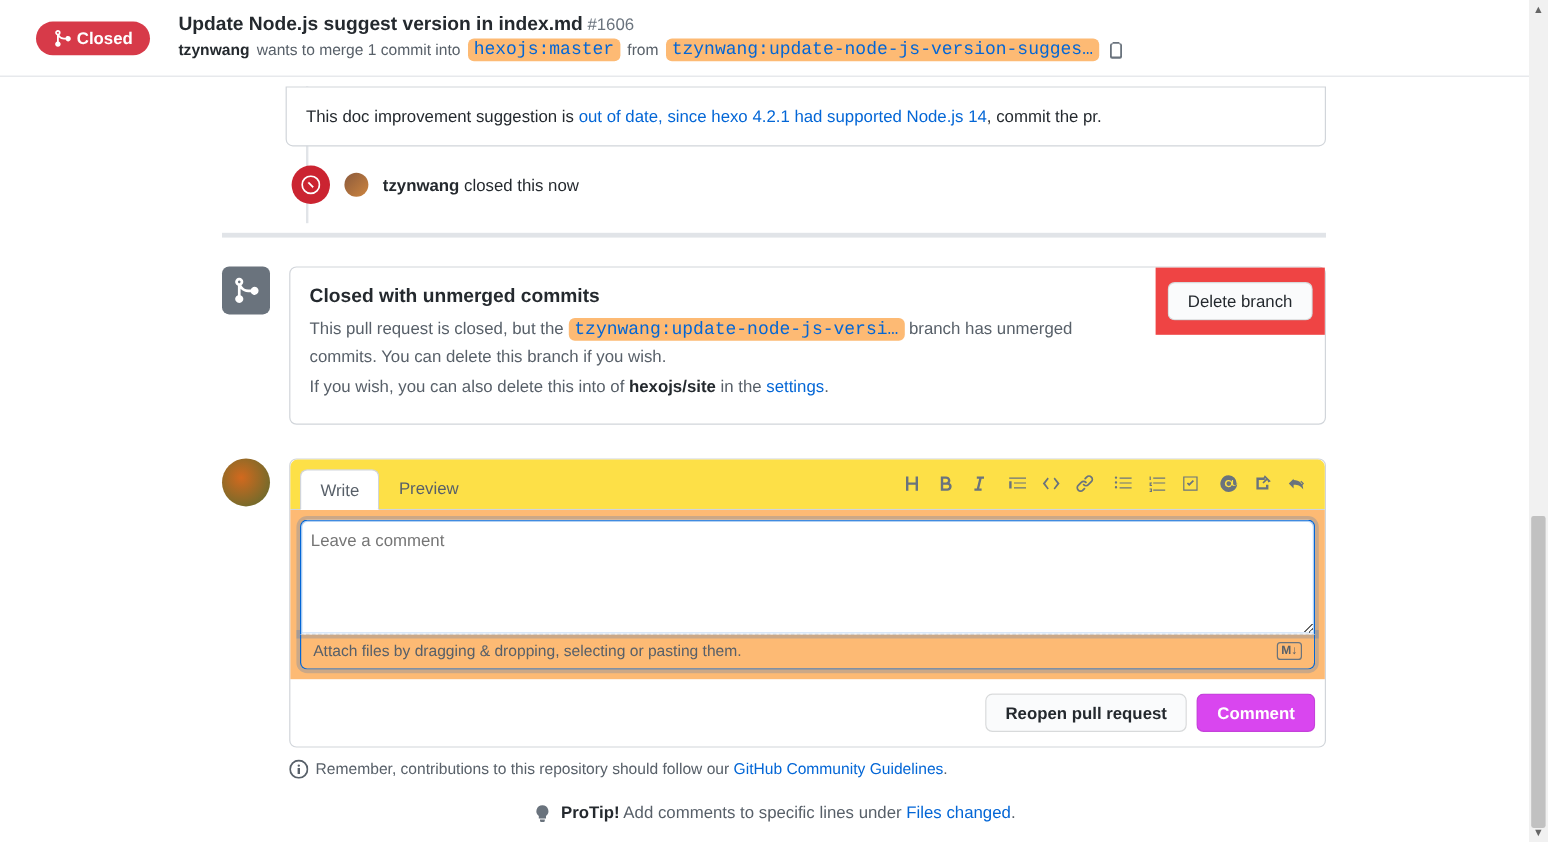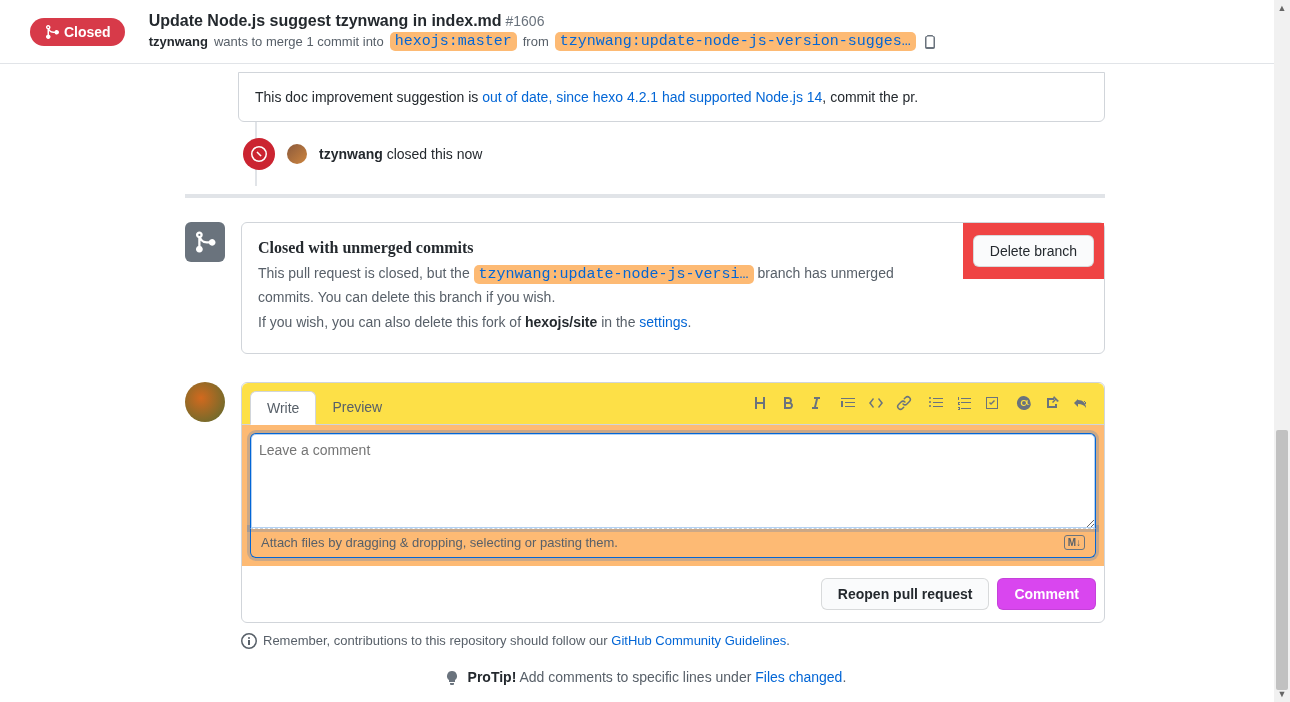--- a/index.html
+++ b/index.html
@@ -117,21 +117,21 @@
     .merge-status-box {
       flex: 1;
       border: 1px solid #d1d5da;
       border-radius: 6px;
       padding: 16px;
       display: flex;
       gap: 16px;
       align-items: flex-start;
     }
     .merge-status-text { flex: 1; }
-    .merge-status-text h3 { font-size: 16px; font-weight: 600; margin-bottom: 6px; font-family: Liberation Serif, serif; }
+    .merge-status-text h3 { font-size: 16px; font-weight: 600; margin-bottom: 6px; }
     .merge-status-text p { color: #586069; line-height: 1.5; margin-bottom: 4px; }
     .merge-status-text a { color: #0366d6; text-decoration: none; }
     .merge-status-text strong { font-weight: 600; color: #24292e; }
     .delete-branch-wrap {
       background: #ef4444;
       padding: 12px 10px;
       margin-right: -16px;
       margin-top: -16px;
     }
     .delete-branch-btn {
@@ -299,21 +299,21 @@
 
 <div class="header-bar">
   <span class="state-badge">
     <svg width="16" height="16" viewBox="0 0 16 16">
         <path d="M5 3.254V3.25v.005a.75.75 0 110-.005v.004zm.45 1.9a2.25 2.25 0 10-1.95.218v5.256a2.25 2.25 0 101.5 0V7.123A5.735 5.735 0 009.25 9h1.378a2.25 2.25 0 100-1.5H9.25a4.25 4.25 0 01-3.8-2.346zM12.75 9a.75.75 0 100-1.5.75.75 0 000 1.5zm-8.5 4.5a.75.75 0 100-1.5.75.75 0 000 1.5z"></path>
       </svg>
     <span>Closed</span>
   </span>
   <div class="header-content">
     <div>
-      <span class="pr-title">Update Node.js suggest tzynwang in index.md</span>
+      <span class="pr-title">Update Node.js suggest version in index.md</span>
       <span class="pr-number">#1606</span>
     </div>
     <div class="merge-line">
       <strong>tzynwang</strong>
       <span>wants to merge 1 commit into</span>
       <span class="branch-ref">hexojs:master</span>
       <span>from</span>
       <span class="branch-ref">tzynwang:update-node-js-version-sugges…</span>
       <svg class="clipboard-icon" viewBox="0 0 16 16" fill="currentColor">
           <path d="M5.75 1a.75.75 0 000 1.5h4.5a.75.75 0 000-1.5h-4.5zM3 3.75A1.75 1.75 0 014.75 2h.5v1h-.5a.25.25 0 00-.25.25v9.5c0 .138.112.25.25.25h6.5a.25.25 0 00.25-.25v-9.5a.25.25 0 00-.25-.25h-.5V2h.5A1.75 1.75 0 0113 3.75v9.5A1.75 1.75 0 0111.25 15h-6.5A1.75 1.75 0 013 13.25v-9.5z"></path>
@@ -352,21 +352,21 @@
           <path d="M5 3.254V3.25v.005a.75.75 0 110-.005v.004zm.45 1.9a2.25 2.25 0 10-1.95.218v5.256a2.25 2.25 0 101.5 0V7.123A5.735 5.735 0 009.25 9h1.378a2.25 2.25 0 100-1.5H9.25a4.25 4.25 0 01-3.8-2.346zM12.75 9a.75.75 0 100-1.5.75.75 0 000 1.5zm-8.5 4.5a.75.75 0 100-1.5.75.75 0 000 1.5z"></path>
         </svg>
     </span>
     <div class="merge-status-box">
       <div class="merge-status-text">
         <h3>Closed with unmerged commits</h3>
         <p>
           <span>This pull request is closed, but the </span><span class="branch-ref">tzynwang:update-node-js-versi…</span><span> branch has unmerged commits. You can delete this branch if you wish.</span>
         </p>
         <p>
-          <span>If you wish, you can also delete this fork of </span><strong>hexojs/site</strong><span> in the </span><a href="#">settings</a>.
+          <span>If you wish, you can also delete this into of </span><strong>hexojs/site</strong><span> in the </span><a href="#">settings</a>.
         </p>
       </div>
       <div class="delete-branch-wrap">
         <button class="delete-branch-btn">Delete branch</button>
       </div>
     </div>
   </div>
 
   <div class="comment-form-area">
     <span class="avatar-lg"></span>

